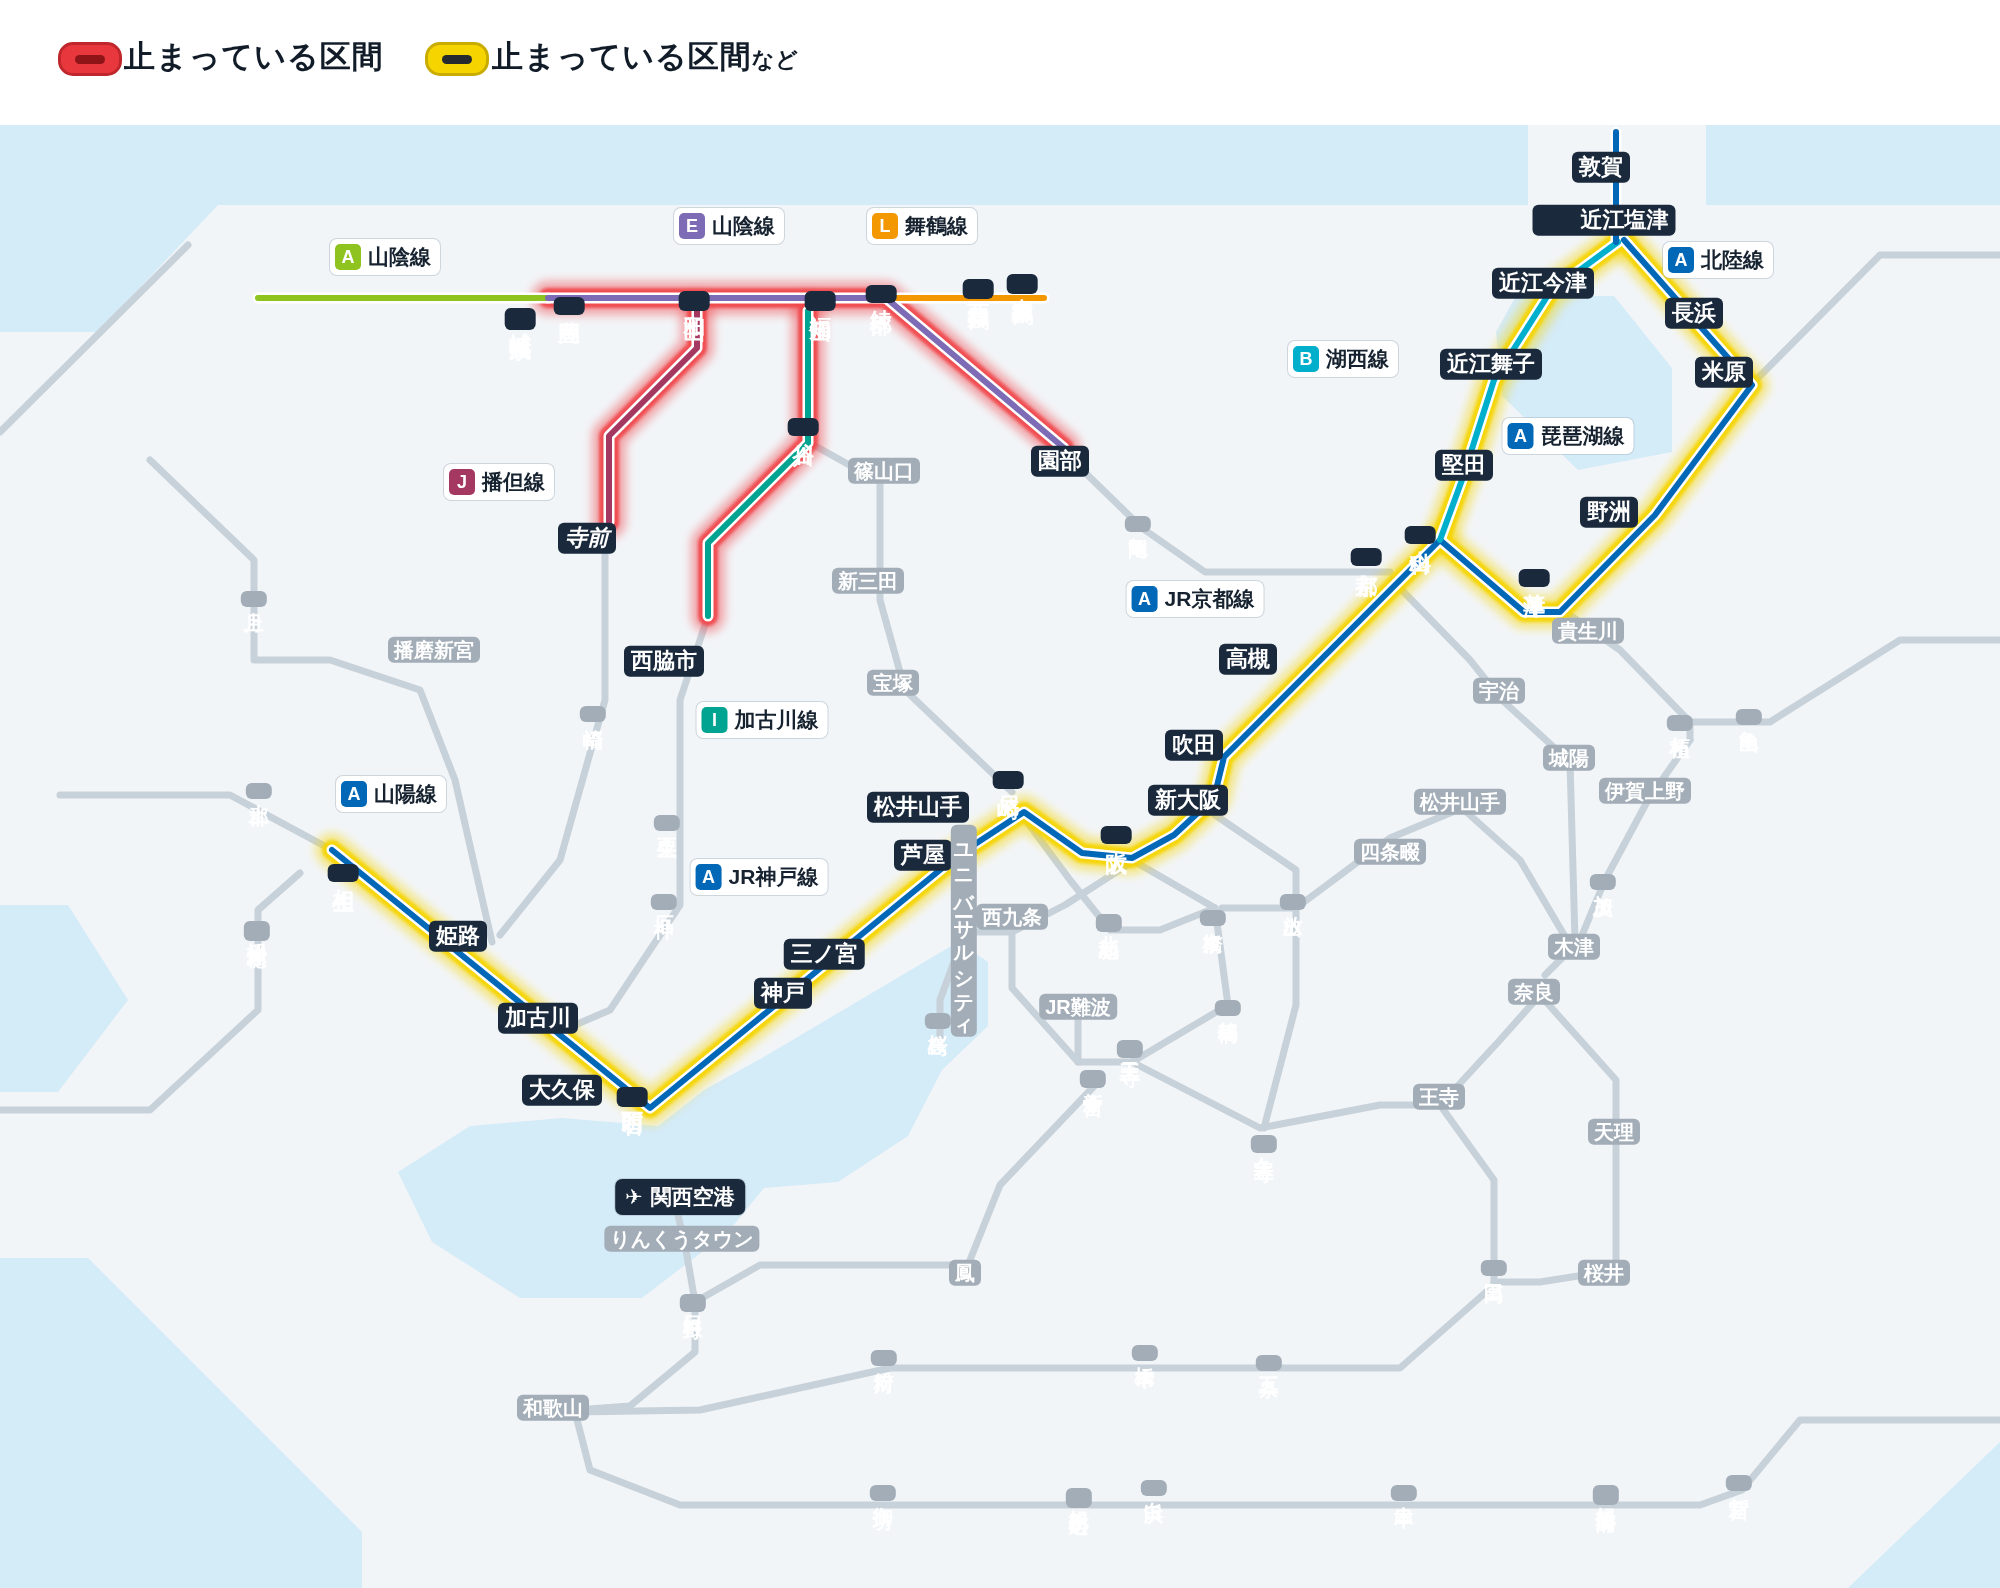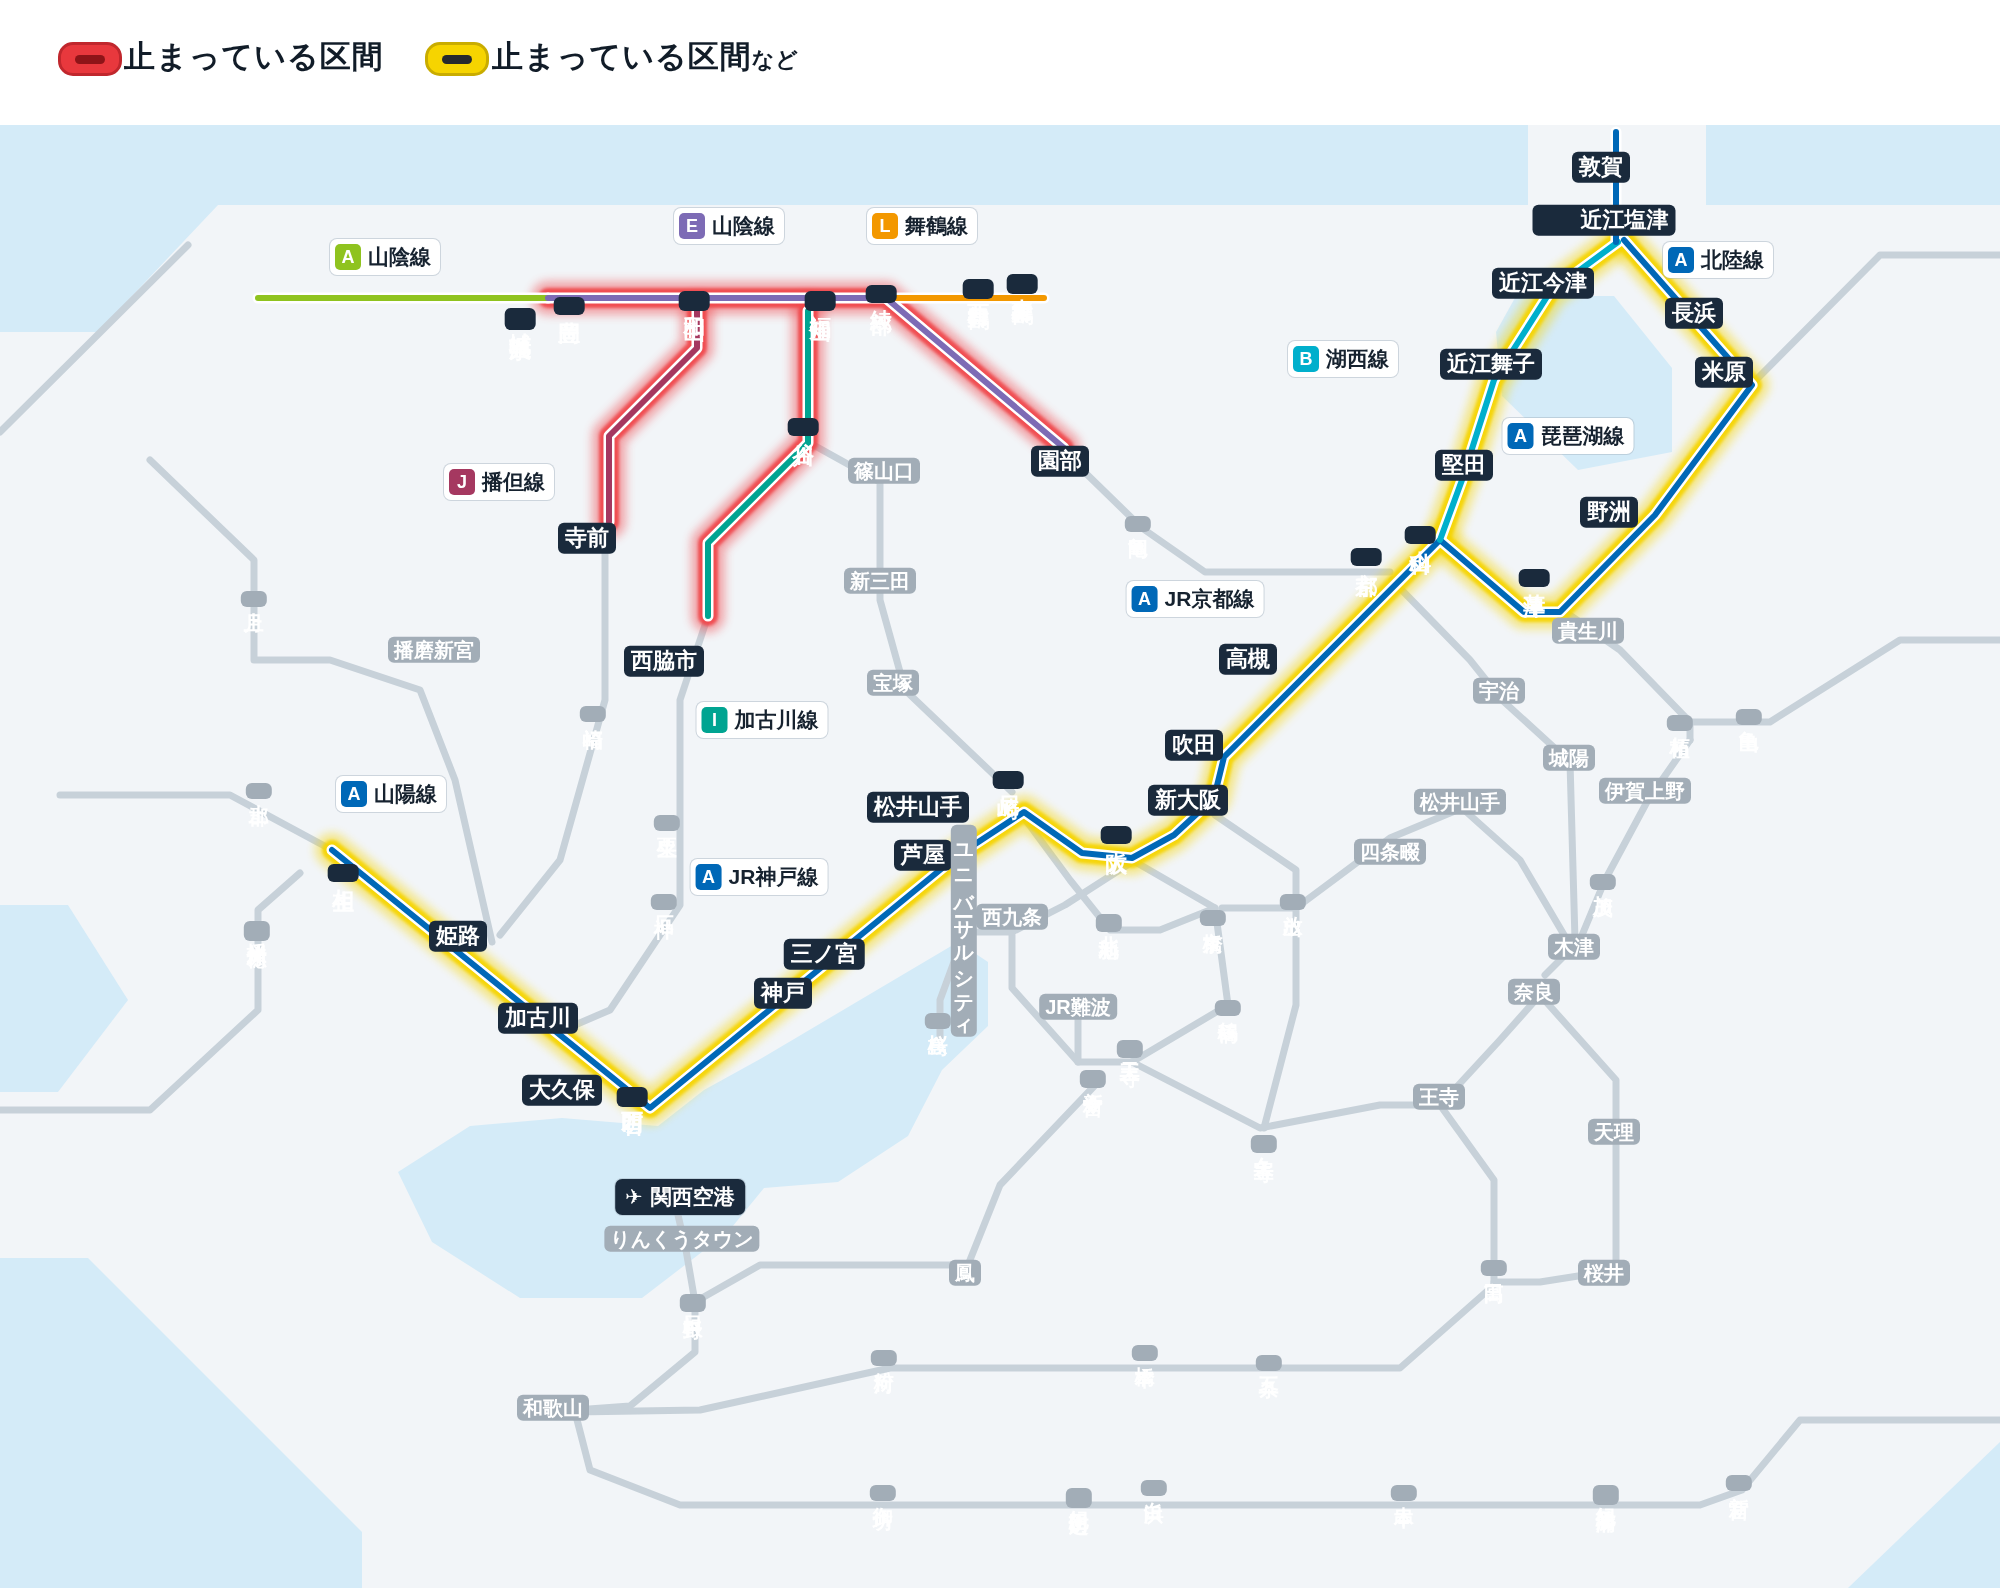--- a/index.html
+++ b/index.html
@@ -155,40 +155,40 @@
         <div class="station on v" style="left: 1008px; top: 780px;">尼崎</div>
         <div class="station on" style="left: 918px; top: 807px;">松井山手</div>
         <div class="station on" style="left: 923px; top: 855px;">芦屋</div>
         <div class="station on" style="left: 824px; top: 954px;">三ノ宮</div>
         <div class="station on" style="left: 783px; top: 993px;">神戸</div>
         <div class="station on v" style="left: 632px; top: 1097px;">西明石</div>
         <div class="station on" style="left: 562px; top: 1090px;">大久保</div>
         <div class="station on" style="left: 538px; top: 1018px; text-align: right;">加古川</div>
         <div class="station on" style="left: 458px; top: 936px;">姫路</div>
         <div class="station on v" style="left: 343px; top: 873px;">相生</div>
-        <div class="station on" style="left: 587px; top: 538px;">寺前</div>
+        <div class="station on" style="left: 587px; top: 538px; font-style: italic;">寺前</div>
         <div class="station on" style="left: 664px; top: 661px;">西脇市</div>
         <div class="station on v" style="left: 803px; top: 427px;">谷川</div>
         <div class="station on" style="left: 1060px; top: 461px;">園部</div>
         <div class="station on v" style="left: 881px; top: 294px;">綾部</div>
         <div class="station on v" style="left: 820px; top: 301px;">福知山</div>
         <div class="station on v" style="left: 694px; top: 301px;">和田山</div>
         <div class="station on v" style="left: 569px; top: 306px;">豊岡</div>
         <div class="station on v" style="left: 520px; top: 319px;">城崎温泉</div>
         <div class="station on v" style="left: 978px; top: 289px;">西舞鶴</div>
         <div class="station on v" style="left: 1022px; top: 284px;">東舞鶴</div>
         <div class="station off v" style="left: 254px; top: 599px;">上月</div>
         <div class="station off" style="left: 434px; top: 650px;">播磨新宮</div>
         <div class="station off v" style="left: 259px; top: 791px;">上郡</div>
         <div class="station off v" style="left: 257px; top: 931px;">播州赤穂</div>
         <div class="station off v" style="left: 593px; top: 714px;">福崎</div>
         <div class="station off v" style="left: 667px; top: 823px;">粟生</div>
         <div class="station off v" style="left: 664px; top: 902px;">厄神</div>
         <div class="station off" style="left: 884px; top: 471px; text-align: center;">篠山口</div>
-        <div class="station off" style="left: 868px; top: 581px; margin-left: 12px;">新三田</div>
+        <div class="station off" style="left: 868px; top: 581px;">新三田</div>
         <div class="station off" style="left: 893px; top: 683px;">宝塚</div>
         <div class="station off v" style="left: 1138px; top: 524px;">亀岡</div>
         <div class="station off" style="left: 1588px; top: 631px;">貴生川</div>
         <div class="station off" style="left: 1499px; top: 691px;">宇治</div>
         <div class="station off v" style="left: 1680px; top: 723px;">柘植</div>
         <div class="station off v" style="left: 1749px; top: 717px;">亀山</div>
         <div class="station off" style="left: 1569px; top: 758px;">城陽</div>
         <div class="station off" style="left: 1460px; top: 802px;">松井山手</div>
         <div class="station off" style="left: 1645px; top: 791px;">伊賀上野</div>
         <div class="station off" style="left: 1390px; top: 852px;">四条畷</div>

